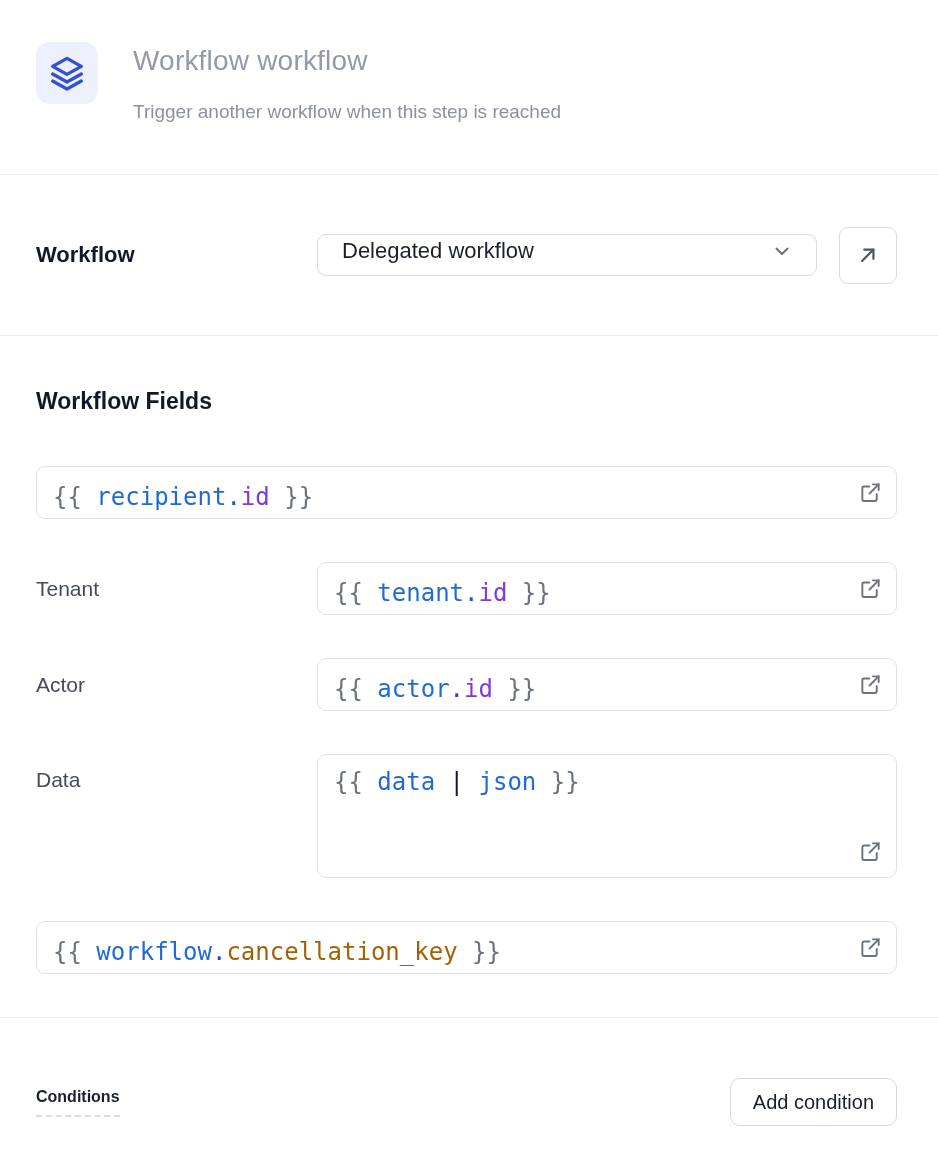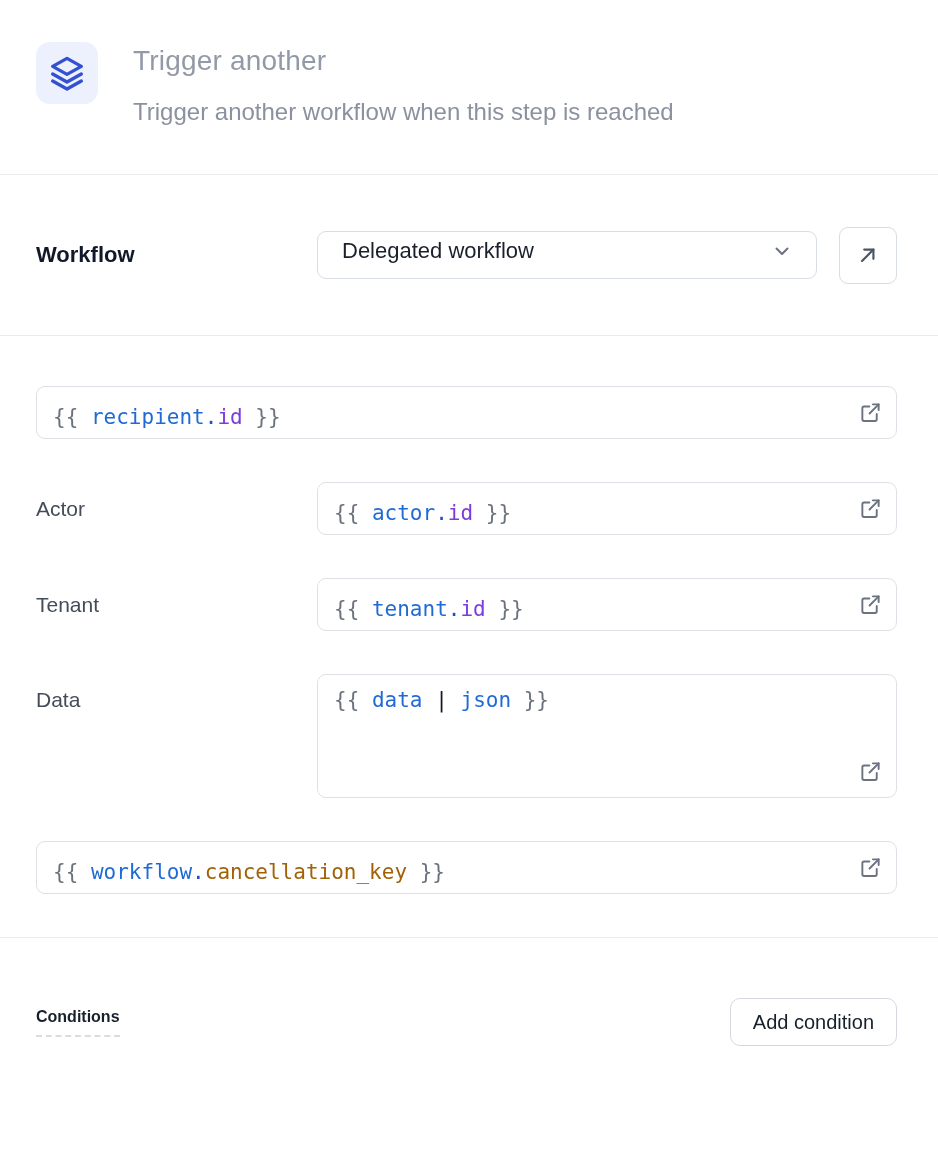--- a/index.html
+++ b/index.html
@@ -36,21 +36,21 @@
   .header-text { margin-left: 35px; padding-top: 2px; }
   .page-title {
     font-size: 28px;
     line-height: 34px;
     font-weight: 400;
     color: #939aa7;
     letter-spacing: 0.2px;
   }
   .page-subtitle {
     margin-top: 22px;
-    font-size: 24px;
+    font-size: 19px;
     line-height: 24px;
     color: #8b919e;
   }
 
   
   .workflow-section {
     display: flex;
     align-items: center;
     padding: 0 41px 0 36px;
     height: 161px;
@@ -58,21 +58,21 @@
   }
   .row-label-strong {
     width: 281px;
     flex: 0 0 auto;
     font-size: 22px;
     font-weight: 700;
     color: #111827;
   }
   .select-box {
     width: 500px;
-    height: 48px;
+    height: 42px;
     border: 1px solid #d8dce3;
     border-radius: 9px;
     background: #ffffff;
     display: flex;
     align-items: center;
     padding: 0 22px 8px 24px;
     cursor: pointer;
   }
   .select-value {
     flex: 1;
@@ -121,21 +121,21 @@
     position: relative;
     flex: 1;
     height: 53px;
     border: 1px solid #dde1e6;
     border-radius: 9px;
     background: #ffffff;
     display: flex;
     align-items: center;
     padding: 8px 48px 0 16px;
     font-family: "DejaVu Sans Mono", monospace;
-    font-size: 21px;
+    font-size: 24px;
     white-space: pre;
     cursor: text;
   }
   .field-row.multiline .field-editor {
     height: 124px;
     align-items: flex-start;
     padding-top: 13px;
   }
   .ext-link {
     position: absolute;
@@ -199,21 +199,21 @@
     <div class="icon-tile">
       <span>
         <svg width="40" height="40" viewBox="0 0 24 24" fill="none" stroke="#3350d2" stroke-width="2" stroke-linejoin="round" stroke-linecap="round">
           <path d="M12 3.2 L20.6 8 L12 12.8 L3.4 8 Z"></path>
           <path d="M3.4 12.6 L12 17.4 L20.6 12.6"></path>
           <path d="M3.4 16.8 L12 21.6 L20.6 16.8"></path>
         </svg>
       </span>
     </div>
     <div class="header-text">
-      <div class="page-title">Trigger another</div>
+      <div class="page-title">Workflow workflow</div>
       <div class="page-subtitle">Trigger another workflow when this step is reached</div>
     </div>
   </div>
 
   <div class="workflow-section">
     <div class="row-label-strong">Workflow</div>
     <div class="select-box">
       <span class="select-value">Delegated workflow</span>
       <span>
         <svg width="24" height="24" viewBox="0 0 24 24" fill="none" stroke="#6b7280" stroke-width="2" stroke-linecap="round" stroke-linejoin="round">
@@ -225,50 +225,51 @@
       <span>
         <svg width="26" height="26" viewBox="0 0 24 24" fill="none" stroke="#4b5563" stroke-width="2" stroke-linecap="round" stroke-linejoin="round">
           <line x1="6.5" y1="17.5" x2="17" y2="7"></line>
           <polyline points="8.5 7 17 7 17 15.5"></polyline>
         </svg>
       </span>
     </div>
   </div>
 
   <div class="fields-section">
+    <div class="section-heading">Workflow Fields</div>
     <div id="fields-container">
         <div class="field-row">
     <div class="field-editor">
       <span class="code-line"><span class="tok" style="color: rgb(106, 114, 126);">{{ </span><span class="tok" style="color: rgb(31, 106, 212);">recipient</span><span class="tok" style="color: rgb(29, 78, 216);">.</span><span class="tok" style="color: rgb(124, 59, 219);">id</span><span class="tok" style="color: rgb(106, 114, 126);"> }}</span></span>
       <span class="ext-link">
         <svg width="23" height="23" viewBox="0 0 24 24" fill="none" stroke="#6b7280" stroke-width="2" stroke-linecap="round" stroke-linejoin="round">
           <path d="M18.5 13.5 V19 a1.8 1.8 0 0 1 -1.8 1.8 H5.3 A1.8 1.8 0 0 1 3.5 19 V7.6 A1.8 1.8 0 0 1 5.3 5.8 h5.5"></path>
           <polyline points="14.5 3.5 20.5 3.5 20.5 9.5"></polyline>
           <line x1="11" y1="13" x2="20.5" y2="3.5"></line>
         </svg>
       </span>
     </div>
   </div>
         <div class="field-row">
+    <div class="field-label">Tenant</div>
+    <div class="field-editor">
+      <span class="code-line"><span class="tok" style="color: rgb(106, 114, 126);">{{ </span><span class="tok" style="color: rgb(31, 106, 212);">tenant</span><span class="tok" style="color: rgb(29, 78, 216);">.</span><span class="tok" style="color: rgb(124, 59, 219);">id</span><span class="tok" style="color: rgb(106, 114, 126);"> }}</span></span>
+      <span class="ext-link">
+        <svg width="23" height="23" viewBox="0 0 24 24" fill="none" stroke="#6b7280" stroke-width="2" stroke-linecap="round" stroke-linejoin="round">
+          <path d="M18.5 13.5 V19 a1.8 1.8 0 0 1 -1.8 1.8 H5.3 A1.8 1.8 0 0 1 3.5 19 V7.6 A1.8 1.8 0 0 1 5.3 5.8 h5.5"></path>
+          <polyline points="14.5 3.5 20.5 3.5 20.5 9.5"></polyline>
+          <line x1="11" y1="13" x2="20.5" y2="3.5"></line>
+        </svg>
+      </span>
+    </div>
+  </div>
+        <div class="field-row">
     <div class="field-label">Actor</div>
     <div class="field-editor">
       <span class="code-line"><span class="tok" style="color: rgb(106, 114, 126);">{{ </span><span class="tok" style="color: rgb(31, 106, 212);">actor</span><span class="tok" style="color: rgb(29, 78, 216);">.</span><span class="tok" style="color: rgb(124, 59, 219);">id</span><span class="tok" style="color: rgb(106, 114, 126);"> }}</span></span>
-      <span class="ext-link">
-        <svg width="23" height="23" viewBox="0 0 24 24" fill="none" stroke="#6b7280" stroke-width="2" stroke-linecap="round" stroke-linejoin="round">
-          <path d="M18.5 13.5 V19 a1.8 1.8 0 0 1 -1.8 1.8 H5.3 A1.8 1.8 0 0 1 3.5 19 V7.6 A1.8 1.8 0 0 1 5.3 5.8 h5.5"></path>
-          <polyline points="14.5 3.5 20.5 3.5 20.5 9.5"></polyline>
-          <line x1="11" y1="13" x2="20.5" y2="3.5"></line>
-        </svg>
-      </span>
-    </div>
-  </div>
-        <div class="field-row">
-    <div class="field-label">Tenant</div>
-    <div class="field-editor">
-      <span class="code-line"><span class="tok" style="color: rgb(106, 114, 126);">{{ </span><span class="tok" style="color: rgb(31, 106, 212);">tenant</span><span class="tok" style="color: rgb(29, 78, 216);">.</span><span class="tok" style="color: rgb(124, 59, 219);">id</span><span class="tok" style="color: rgb(106, 114, 126);"> }}</span></span>
       <span class="ext-link">
         <svg width="23" height="23" viewBox="0 0 24 24" fill="none" stroke="#6b7280" stroke-width="2" stroke-linecap="round" stroke-linejoin="round">
           <path d="M18.5 13.5 V19 a1.8 1.8 0 0 1 -1.8 1.8 H5.3 A1.8 1.8 0 0 1 3.5 19 V7.6 A1.8 1.8 0 0 1 5.3 5.8 h5.5"></path>
           <polyline points="14.5 3.5 20.5 3.5 20.5 9.5"></polyline>
           <line x1="11" y1="13" x2="20.5" y2="3.5"></line>
         </svg>
       </span>
     </div>
   </div>
         <div class="field-row multiline">

